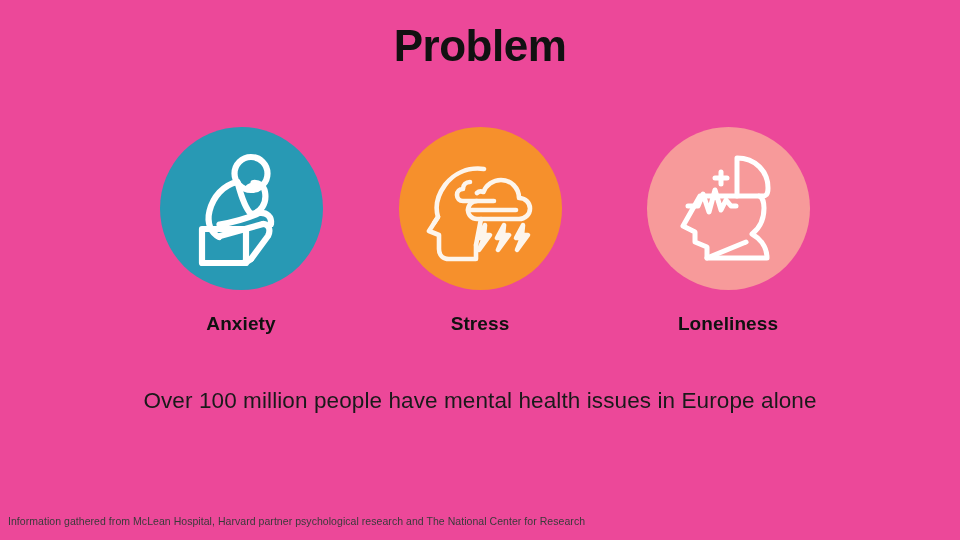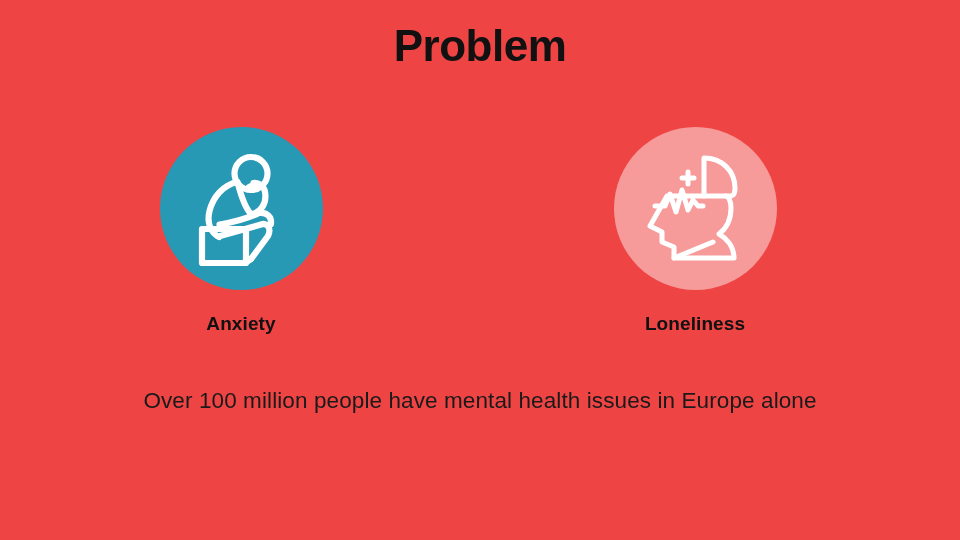--- a/index.html
+++ b/index.html
@@ -41,21 +41,21 @@
     height: 220px;
   }
   .card {
     position: absolute;
     top: 0;
     width: 200px;
     text-align: center;
   }
   .card.card-0 { left: 141px; }
   .card.card-1 { left: 380px; }
-  .card.card-2 { left: 595px; }
+  .card.card-2 { left: 628px; }
 
   .circle {
     width: 163px;
     height: 163px;
     border-radius: 50%;
     margin: 0 auto;
     display: flex;
     align-items: center;
     justify-content: center;
   }
@@ -119,21 +119,21 @@
     font-size: 10.5px;
     font-weight: 400;
     color: #3a3a3a;
     letter-spacing: 0.05px;
     white-space: nowrap;
   }
 </style>
 </head>
 <body>
 
-<div id="slide" style="background: #ef4444;">
+<div id="slide" style="background: #ec4899;">
 
   <div id="slide-title" style="color: rgb(17, 17, 17);">Problem</div>
 
   <div id="cards-row">
 
     <div class="card card-0">
       <div class="circle" id="circle-0" style="background: rgb(40, 153, 180);">
         <span>
           <svg width="104" height="116" viewBox="0 0 104 116" fill="none" stroke="#ffffff" stroke-width="6.2" stroke-linecap="round" stroke-linejoin="round">
 
@@ -155,20 +155,55 @@
 
             <path d="M62 108 C 58 111, 56 112, 53 112"></path>
 
             <rect x="13" y="78" width="44" height="34"></rect>
           </svg>
         </span>
       </div>
       <div class="card-label">Anxiety</div>
     </div>
 
+    <div class="card card-1">
+      <div class="circle" id="circle-1" style="background: rgb(246, 144, 44);">
+        <span>
+          <svg width="112" height="116" viewBox="0 0 112 116" fill="none" stroke="#fdf5ec" stroke-width="4.6" stroke-linecap="round" stroke-linejoin="round">
+
+            <path d="M60 18 C 44 16, 30 22, 21 34 C 13 45, 11 56, 14 66
+                     L 5 80 L 15 84 L 15 98 C 15 104, 19 108, 25 108
+                     L 52 108 L 52 94"></path>
+
+            <path d="M14 66 L 10 72"></path>
+
+            <path d="M46 31 C 42 31, 39 34, 39 38 C 35.5 38, 33 40.5, 33 44
+                     C 33 47.5, 35.5 50, 39 50 L 70 50"></path>
+
+            <path d="M53 50 C 48 50, 44 54, 44 59 C 44 64, 48 68, 53 68
+                     L 95 68 C 101 68, 106 63.5, 106 57.5
+                     C 106 51.5, 101 47, 95 47
+                     C 95 37, 87 29, 77 29
+                     C 69 29, 62 34, 59.5 41
+                     C 57 40, 54.5 40.5, 53 42"></path>
+
+            <path d="M44 59 L 92 59"></path>
+
+            <path d="M61 74 L 54 87 L 60 87 L 55 99 L 66 84 L 60 84 Z"></path>
+
+            <path d="M80 74 L 73 87 L 79 87 L 74 99 L 85 84 L 79 84 Z"></path>
+
+            <path d="M99 74 L 92 87 L 98 87 L 93 99 L 104 84 L 98 84 Z"></path>
+
+            <path d="M57 68 L 52 94"></path>
+          </svg>
+        </span>
+      </div>
+      <div class="card-label">Stress</div>
+    </div>
 
     <div class="card card-2">
       <div class="circle" id="circle-2" style="background: rgb(247, 154, 154);">
         <span>
           <svg width="108" height="118" viewBox="0 0 108 118" fill="none" stroke="#ffffff" stroke-width="5" stroke-linecap="round" stroke-linejoin="round">
 
             <path d="M63 46 L 63 8 C 81 8, 94 21, 94 38 C 94 45, 92 46, 88 46 Z"></path>
 
             <path d="M63 46 L 26 46 L 9 76 L 21 82 L 21 92 L 33 97 L 33 108
                      L 93 108 C 93 96, 85 88, 78 84
@@ -184,14 +219,15 @@
         </span>
       </div>
       <div class="card-label">Loneliness</div>
     </div>
 
   </div>
 
   <div id="statement">Over 100 million people have mental health issues in Europe alone</div>
 
 
+  <div id="footer-note">Information gathered from McLean Hospital, Harvard partner psychological research and The National Center for Research</div>
 
 </div>
 
 </body></html>

